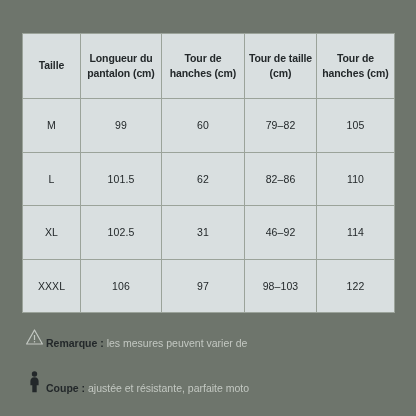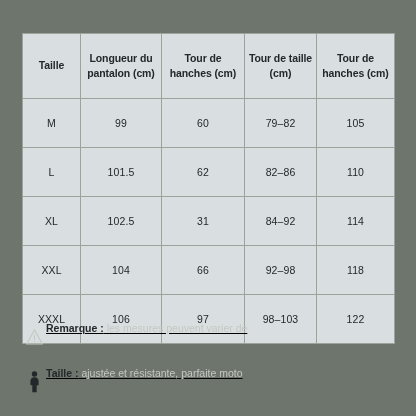--- a/index.html
+++ b/index.html
@@ -62,23 +62,22 @@
 
   
   #notes {
     position: absolute;
     left: 22px;
     top: 320px;
     width: 380px;
   }
   .note-row {
     display: flex;
-    align-items: flex-start;
+    align-items: flex-end;
     margin-bottom: 13px;
-    text-decoration: underline;
   }
   .note-icon {
     width: 24px;
     min-width: 24px;
     height: 30px;
     display: flex;
     align-items: center;
     justify-content: center;
     padding-top: 2px;
   }
@@ -126,29 +125,22 @@
         <td>L</td>
         <td>101.5</td>
         <td>62</td>
         <td>82–86</td>
         <td>110</td>
       </tr>
       <tr>
         <td>XL</td>
         <td>102.5</td>
         <td>31</td>
-        <td>84–92</td>
+        <td>46–92</td>
         <td>114</td>
-      </tr>
-      <tr>
-        <td>XXL</td>
-        <td>104</td>
-        <td>66</td>
-        <td>92–98</td>
-        <td>118</td>
       </tr>
       <tr>
         <td>XXXL</td>
         <td>106</td>
         <td>97</td>
         <td>98–103</td>
         <td>122</td>
       </tr>
     </tbody>
   </table>
@@ -170,17 +162,17 @@
   </div>
 
   <div class="note-row">
     <div class="note-icon">
       <svg width="13" height="22" viewBox="0 0 13 22" aria-hidden="true">
         <circle cx="6.5" cy="3" r="2.7" fill="#23282A"></circle>
         <path d="M6.5 6.2 C3.6 6.2 2.4 8 2.4 10.3 L2.4 14.2 L4.3 14.2 L4.3 21.3 L8.7 21.3 L8.7 14.2 L10.6 14.2 L10.6 10.3 C10.6 8 9.4 6.2 6.5 6.2 Z" fill="#23282A"></path>
       </svg>
     </div>
     <div class="note-text">
-      <span class="lbl">Taille :</span><span> ajustée et résistante, parfaite moto</span><br>
+      <span class="lbl">Coupe :</span><span> ajustée et résistante, parfaite moto</span><br>
     </div>
   </div>
 
 </div>
 
 </body></html>

